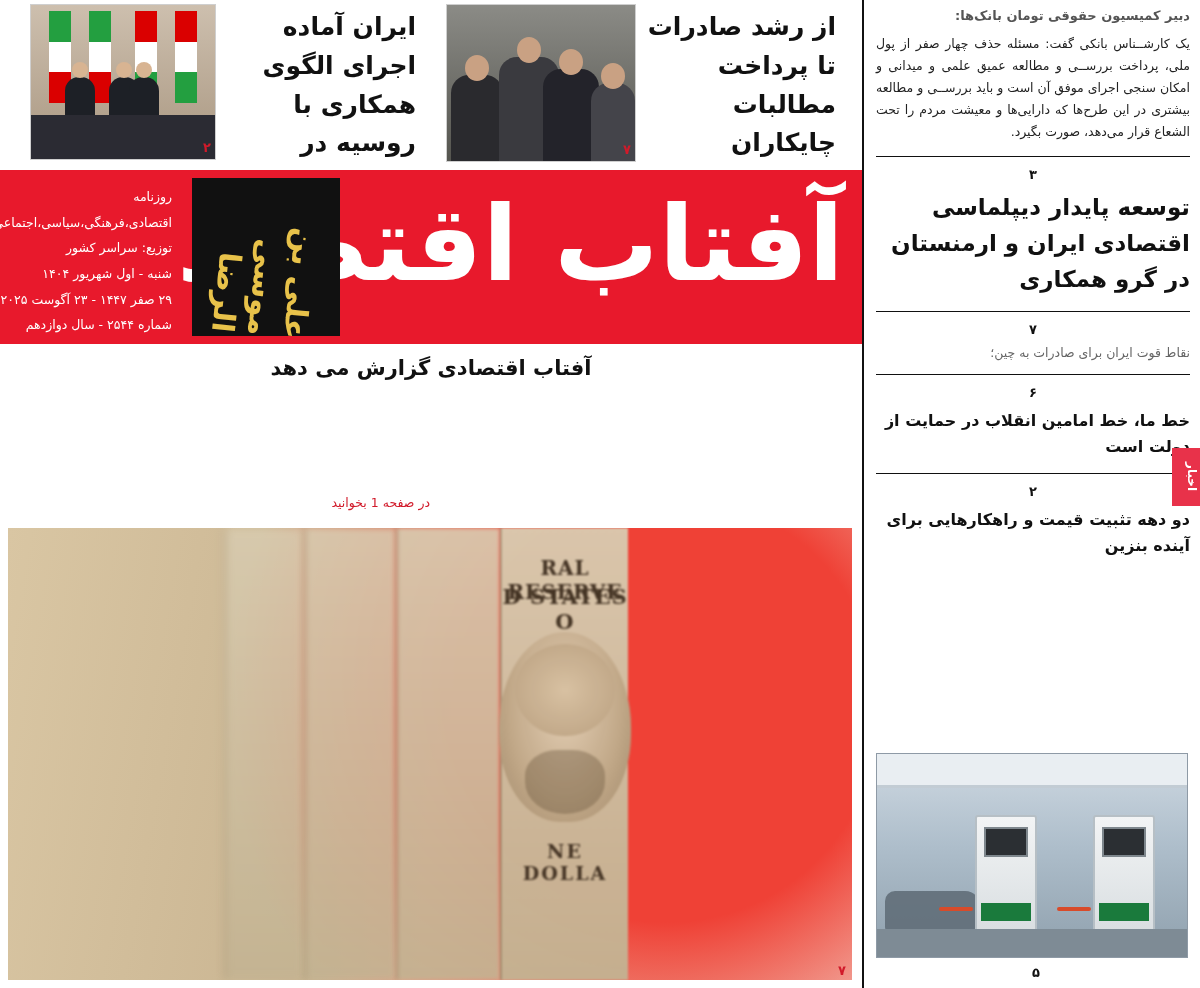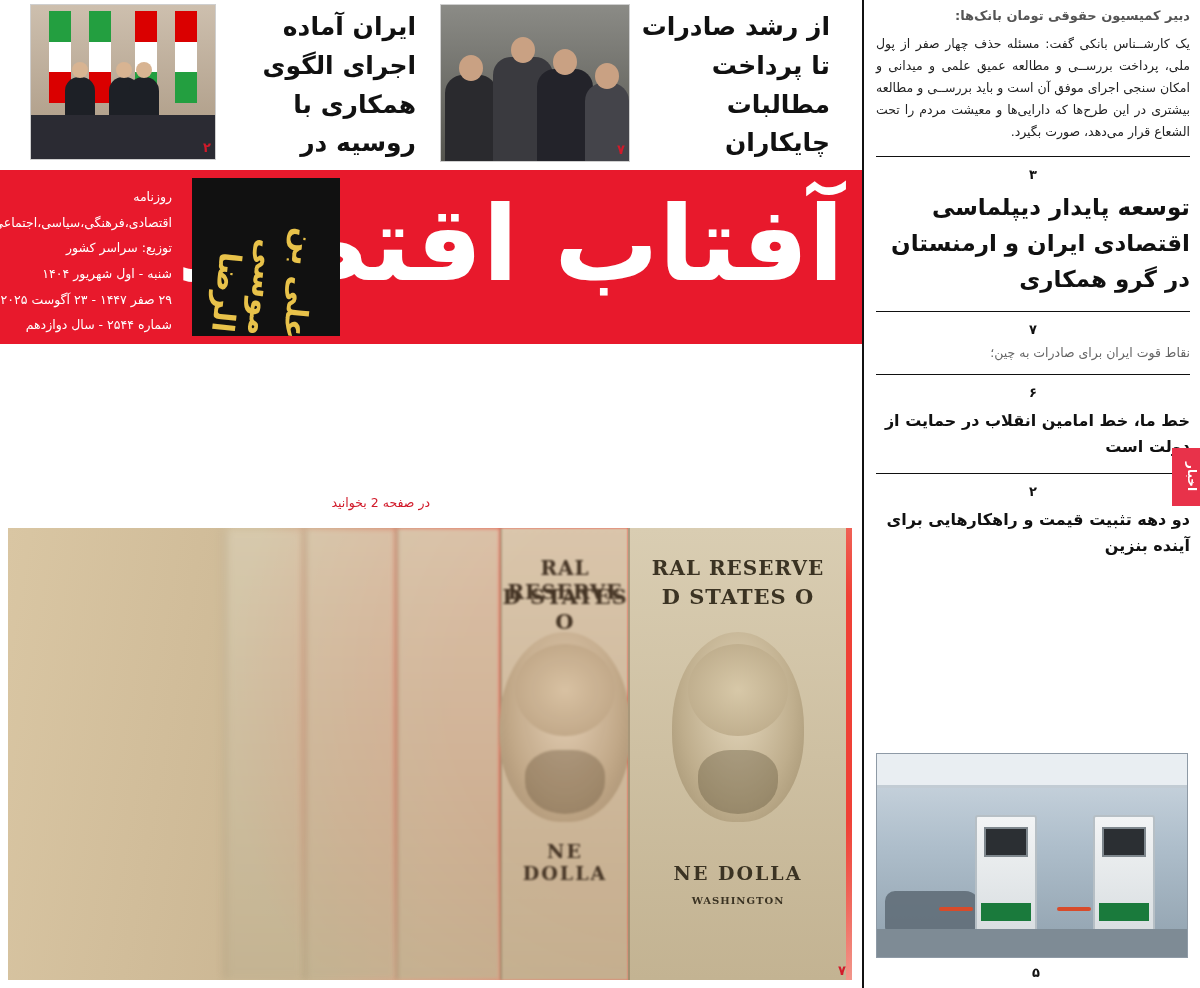--- a/index.html
+++ b/index.html
@@ -185,21 +185,21 @@
   .num-main { position:absolute; bottom: 10px; right: 354px; color:#d11a2a; font-size:13px; font-weight:bold;}
   .num-gas { position:absolute; bottom: 8px; right: 160px; color:#111; font-size:13px; font-weight:bold;}
 </style>
 </head>
 <body>
 
 <div class="page">
 
   <div class="top-strip">
 
-    <div class="topstory" style="right: 18px; width: 410px;">
+    <div class="topstory" style="right: 12px; width: 410px;">
       <div class="tshead" style="width: 214px;">از رشد صادرات تا پرداخت مطالبات چایکاران</div>
       <div class="photo photoA photoB" style="width:190px;height:158px;margin-top:4px;">
         <div class="pb-bg"></div>
         <div class="pb-man pb-m1"></div>
         <div class="pb-man pb-m2"></div>
         <div class="pb-man pb-m3"></div>
         <div class="pb-man pb-m4"></div>
         <div class="num-badge" style="right:4px;">۷</div>
       </div>
     </div>
@@ -247,39 +247,33 @@
       <div>روزنامه اقتصادی،فرهنگی،سیاسی،اجتماعی</div>
       <div>توزیع: سراسر کشور</div>
       <div>شنبه - اول شهریور ۱۴۰۴</div>
       <div>۲۹ صفر ۱۴۴۷ - ۲۳ آگوست ۲۰۲۵</div>
       <div>شماره ۲۵۴۴ - سال دوازدهم</div>
       <div>قیمت: ۸۰۰۰ تومان</div>
 
     </div>
   </div>
 
-  <div class="read-on">در صفحه 2 بخوانید</div>
+  <div class="report-line">آفتاب اقتصادی گزارش می دهد</div>
+  <div class="read-on">در صفحه 1 بخوانید</div>
 
   <div class="main-photo">
     <div class="mp-red"></div>
 
     <div class="bill b5"></div>
     <div class="bill b4"></div>
     <div class="bill b3"></div>
     <div class="bill b2">
       <div class="bill-text bt-top">RAL RESERVE</div>
       <div class="bill-text bt-mid">D STATES O</div>
       <div class="portrait"></div>
-      <div class="bill-text bt-bot">NE DOLLA</div>
-    </div>
-    <div class="bill b1">
-      <div class="bill-text bt-top">RAL RESERVE</div>
-      <div class="bill-text bt-mid">D STATES O</div>
-      <div class="portrait"></div>
-      <div class="bill-text bt-name">WASHINGTON</div>
       <div class="bill-text bt-bot">NE DOLLA</div>
     </div>
 
   </div>
   <div class="num-main">۷</div>
 
   <div class="sidebar">
 
     <div class="kicker">دبیر کمیسیون حقوقی تومان بانک‌ها:</div>
     <div class="side-body">یک کارشــناس بانکی گفت: مسئله حذف چهار صفر از پول ملی، پرداخت بررســی و مطالعه عمیق علمی و میدانی و امکان سنجی اجرای موفق آن است و باید بررســی و مطالعه بیشتری در این طرح‌ها که دارایی‌ها و معیشت مردم را تحت الشعاع قرار می‌دهد، صورت بگیرد.</div>

